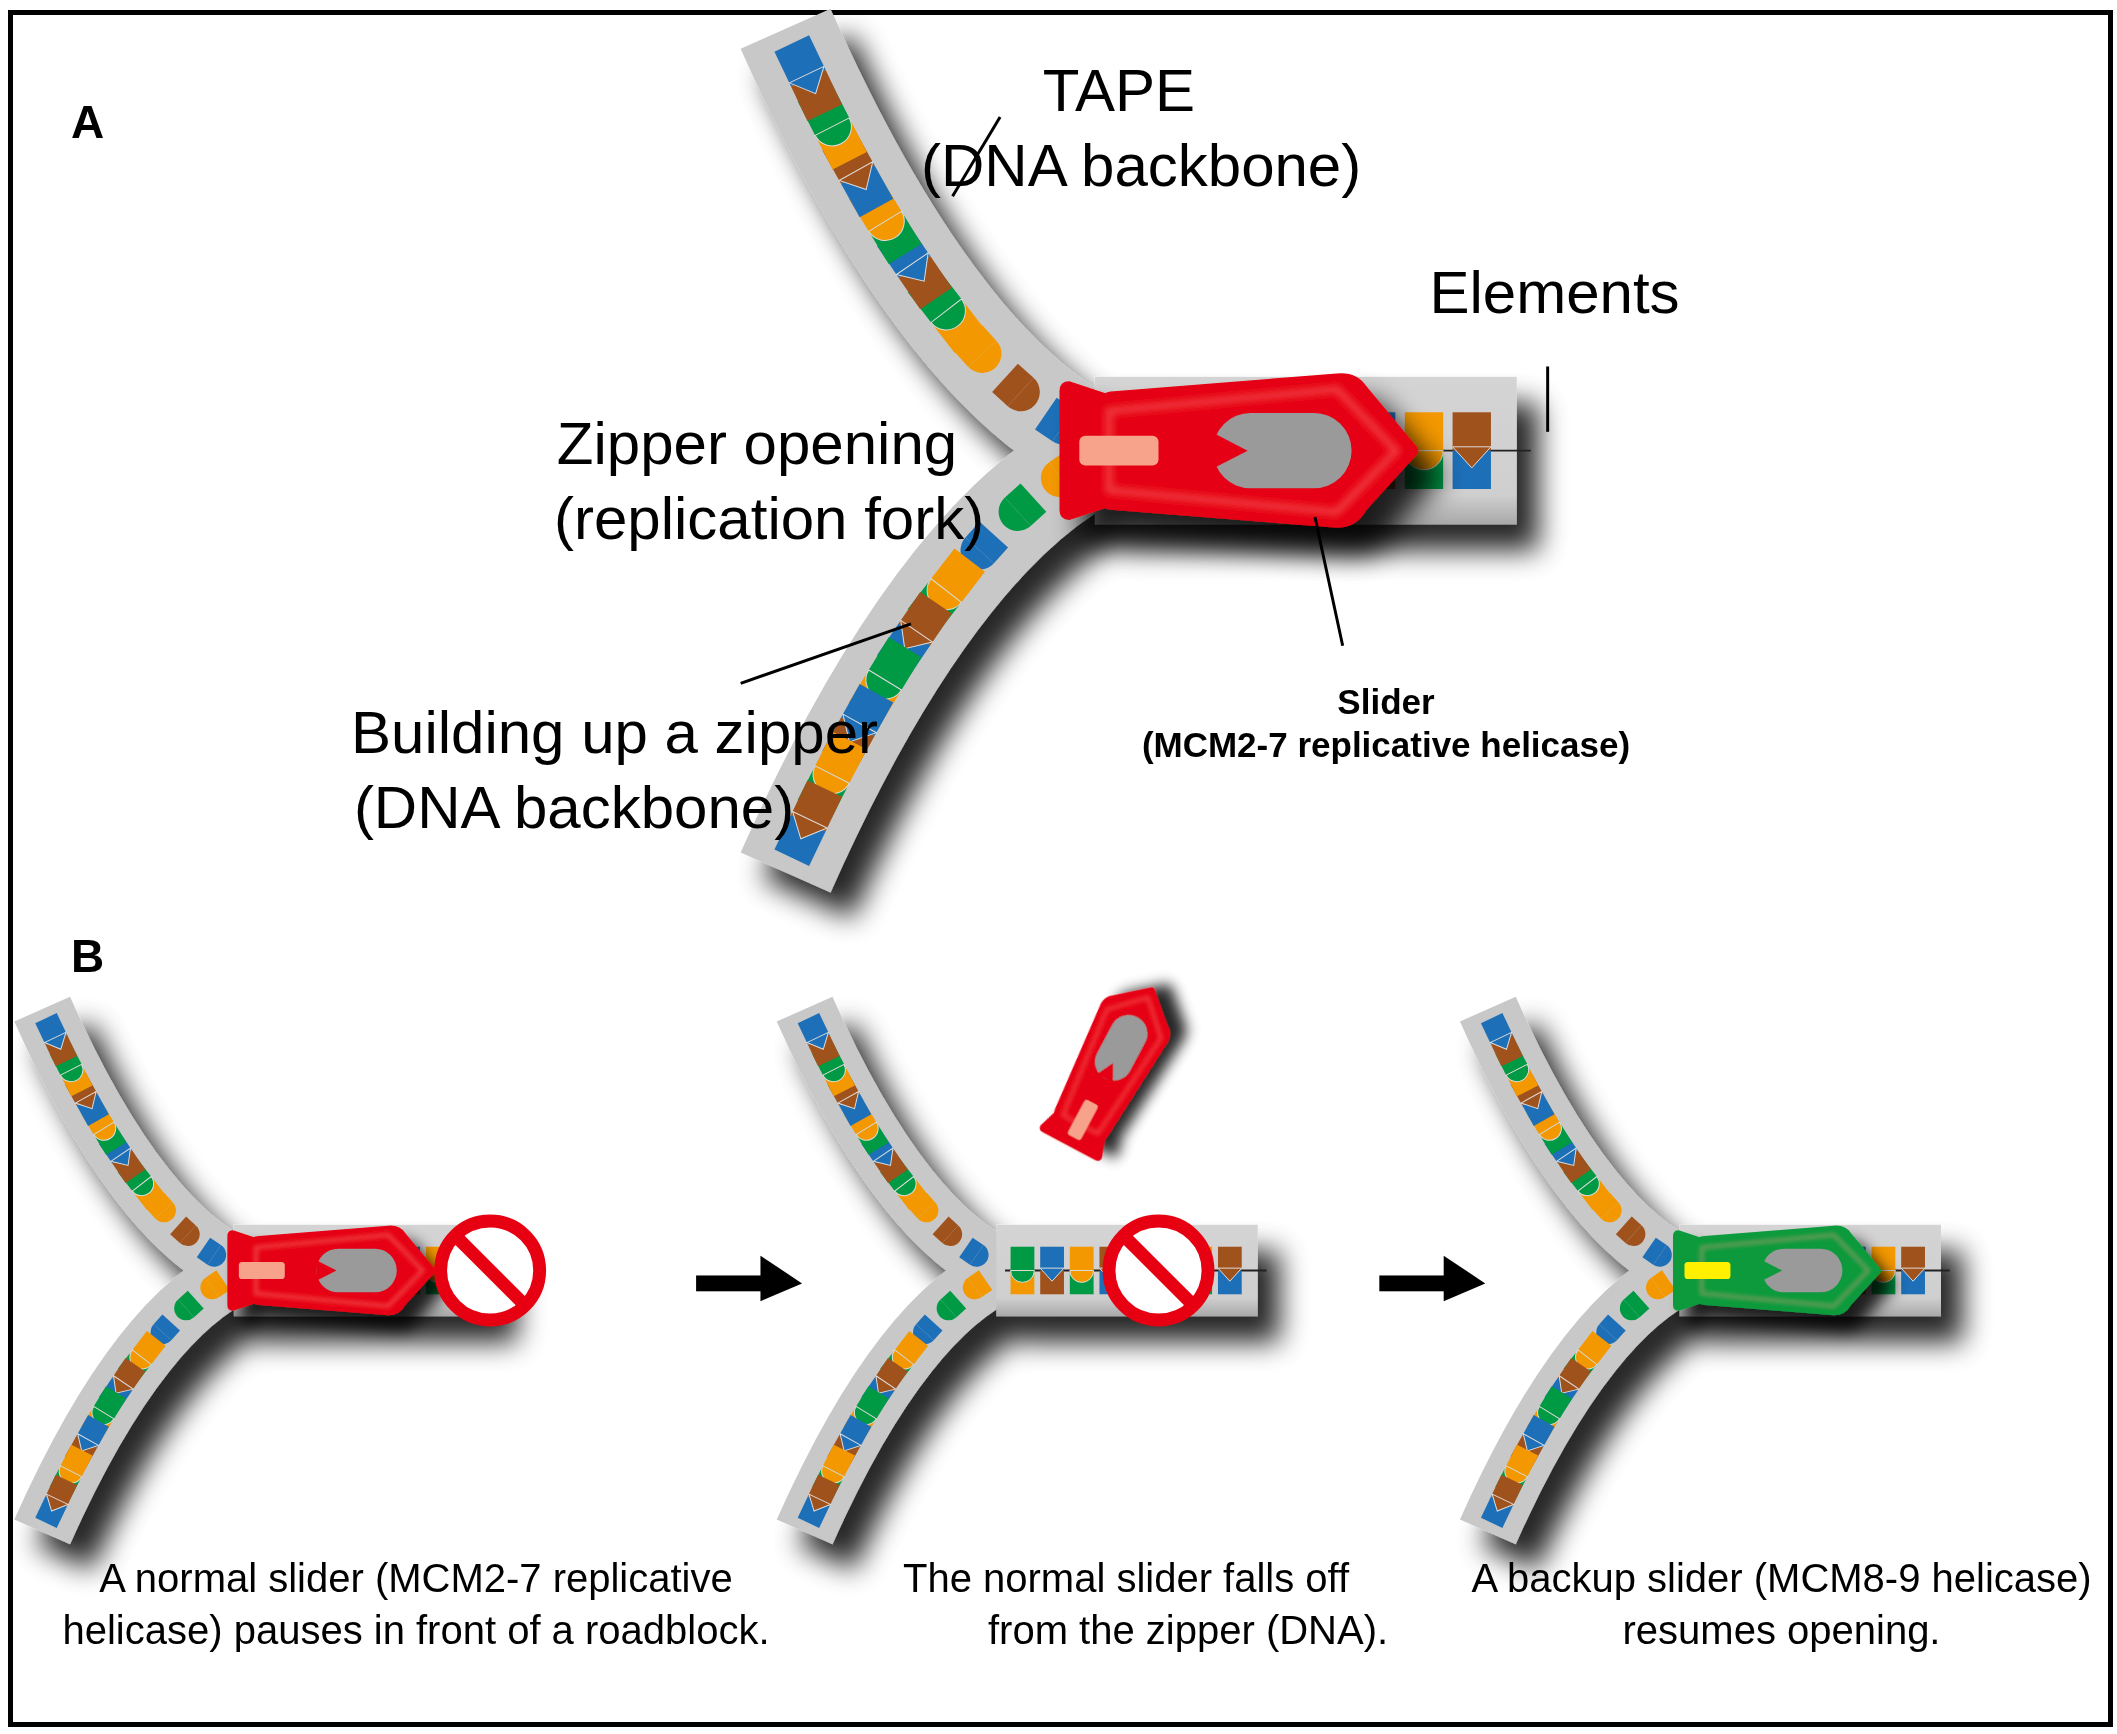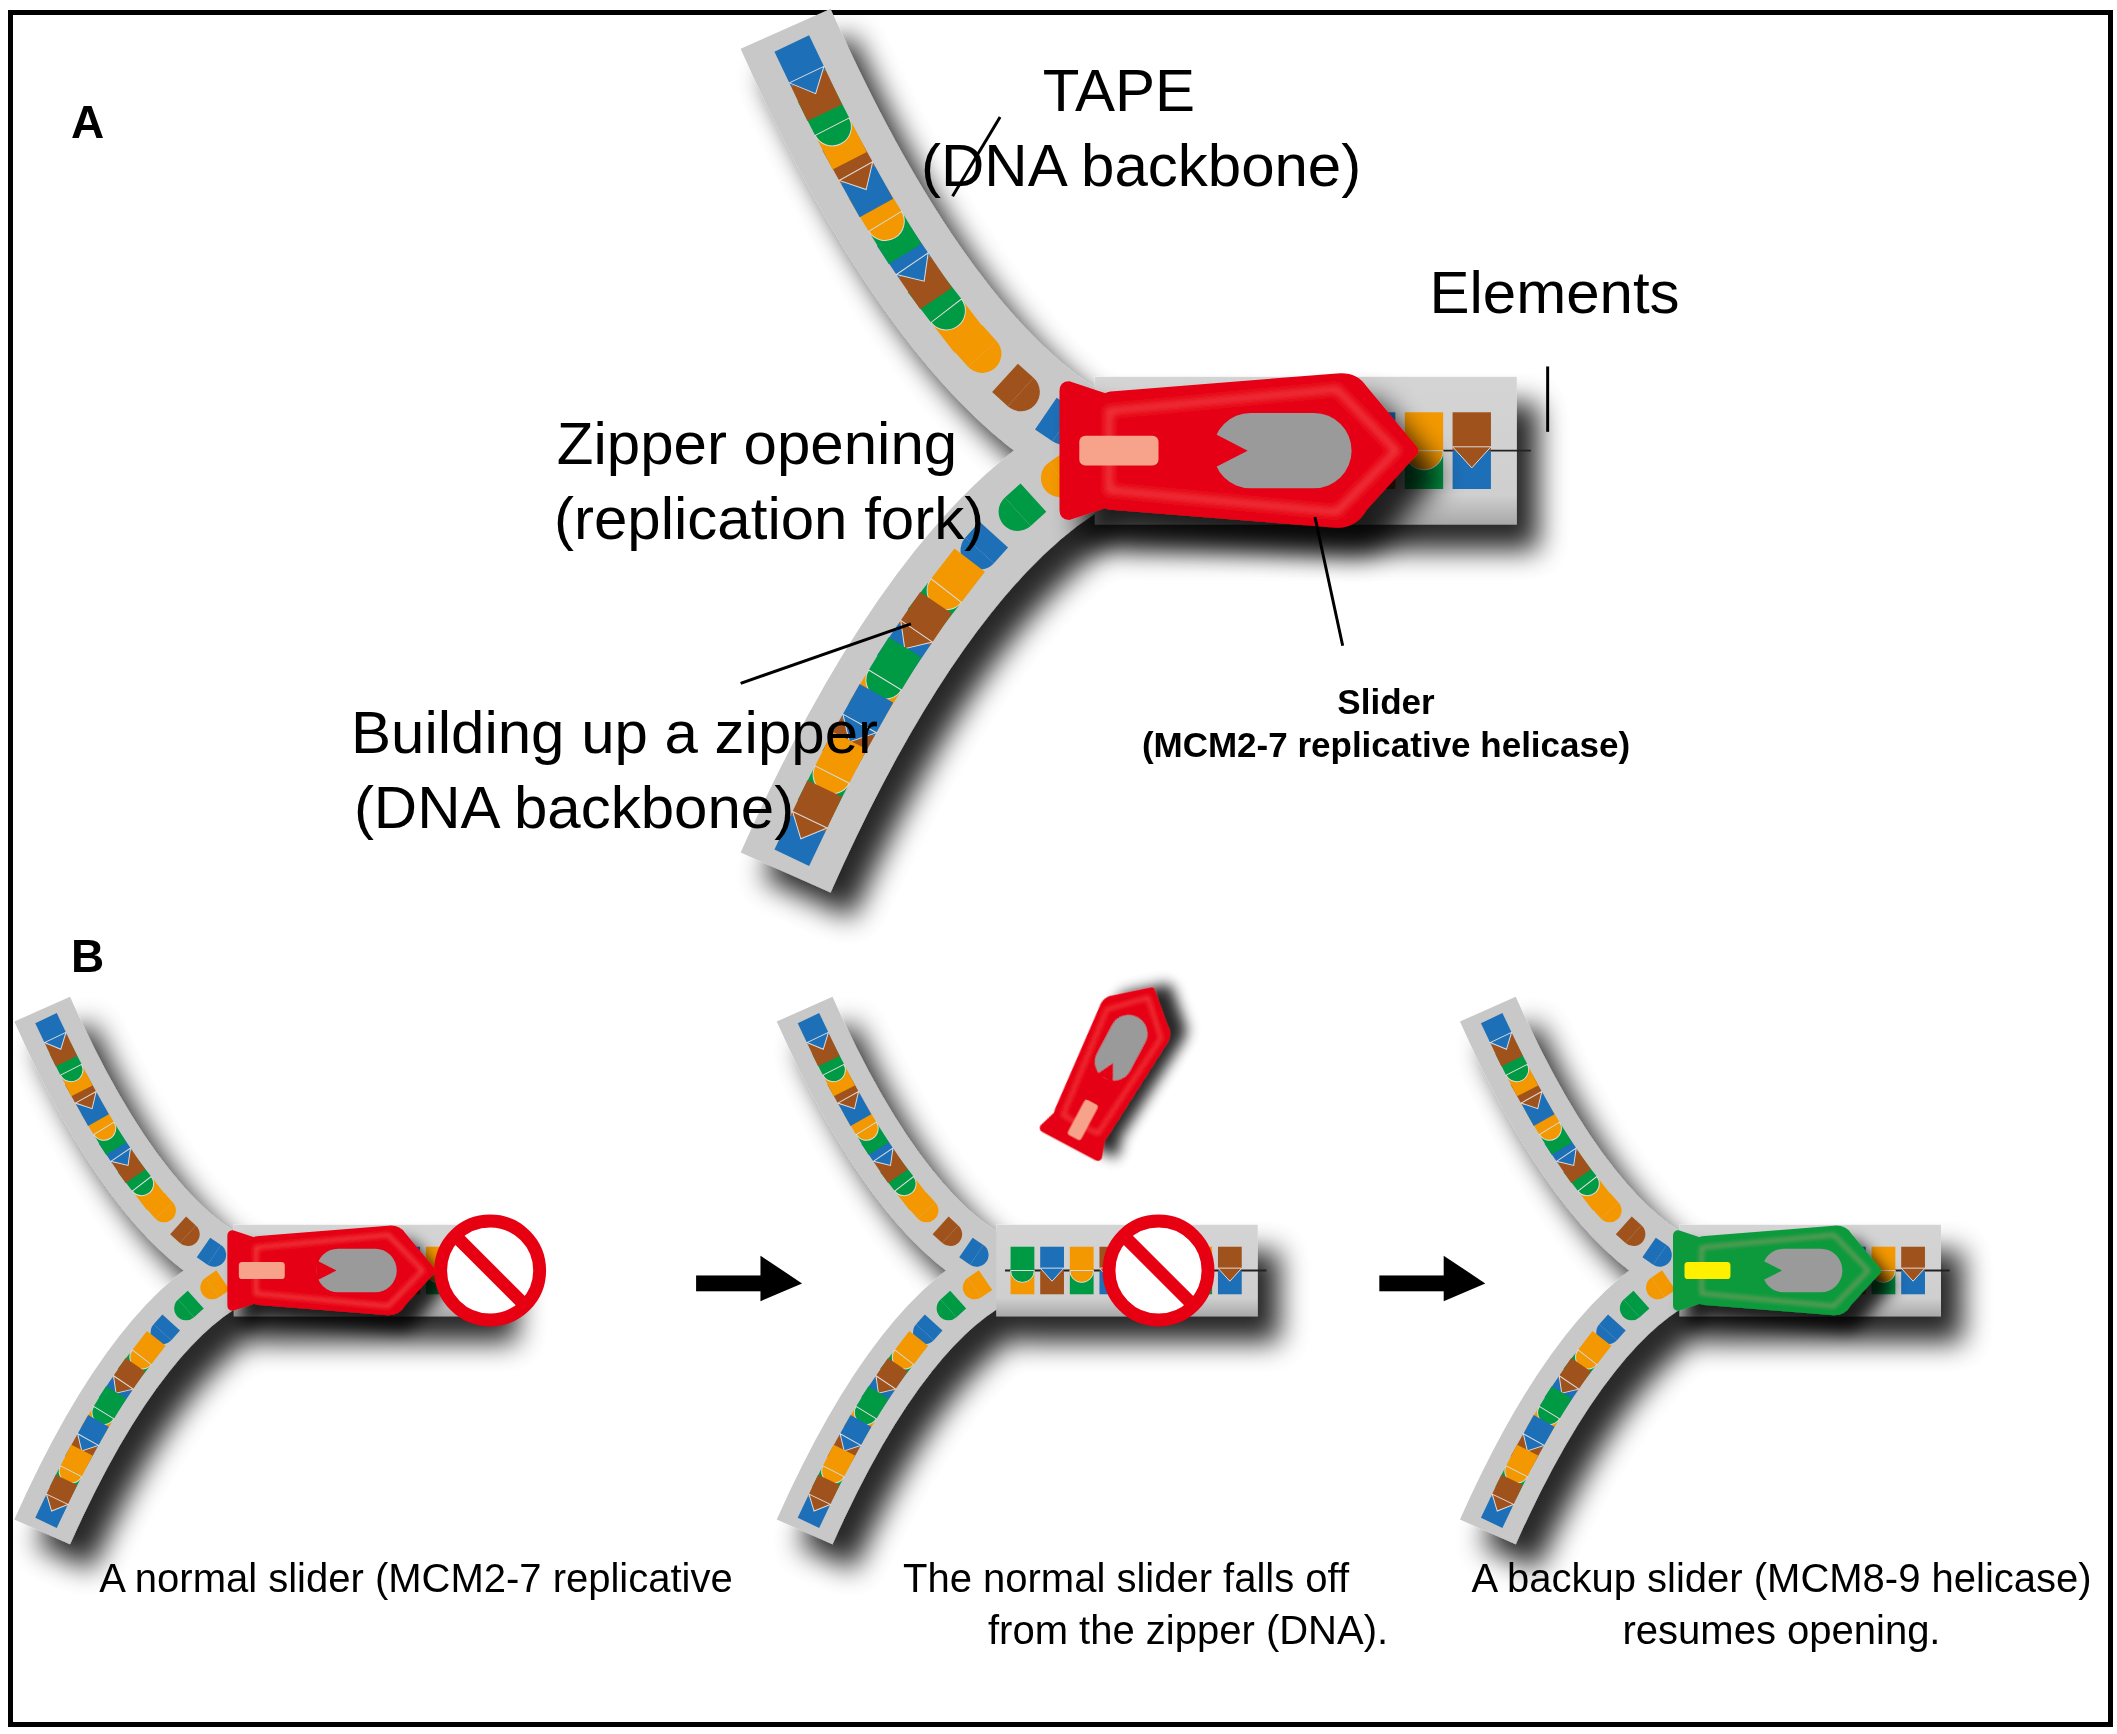--- a/index.html
+++ b/index.html
@@ -655,20 +655,21 @@
   <span>Building up a zipper</span>
   <span>(DNA backbone)</span>
 </div>
 <div class="lbl label-bold" style="left:990px;top:681px;width:792px;">
   <span>Slider</span>
   <span>(MCM2-7 replicative helicase)</span>
 </div>
 
 <div class="lbl caption" style="left:20px;top:1552px;width:792px;">
   <span>A normal slider (MCM2-7 replicative</span>
+  <span>helicase) pauses in front of a roadblock.</span>
 </div>
 <div class="lbl caption" style="left:871px;top:1552px;width:554px;text-align:left;">
   <span style="padding-left:32px;">The normal slider falls off</span>
   <span style="padding-left:117px;">from the zipper (DNA).</span>
 </div>
 <div class="lbl caption" style="left:1445px;top:1552px;width:673px;">
   <span>A backup slider (MCM8-9 helicase)</span>
   <span>resumes opening.</span>
 </div>
 

